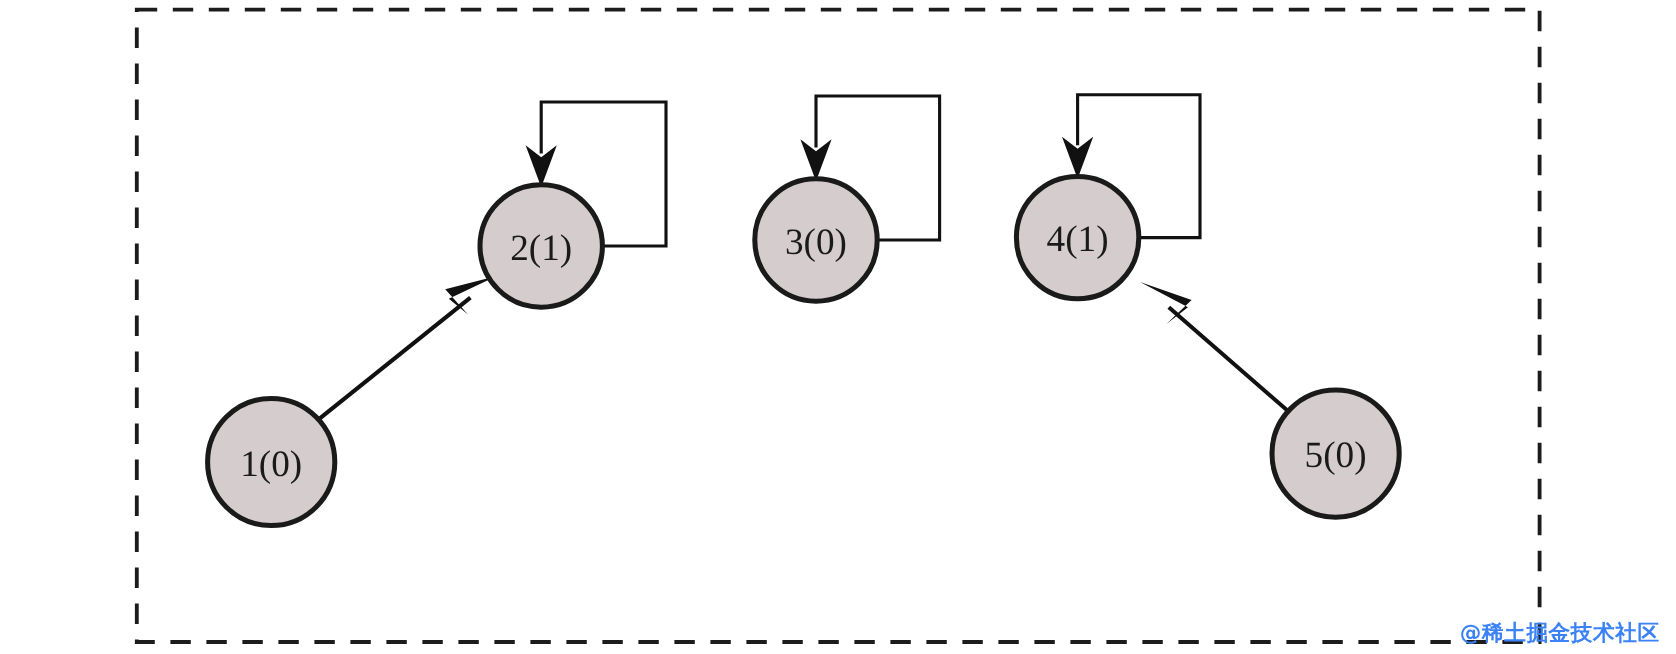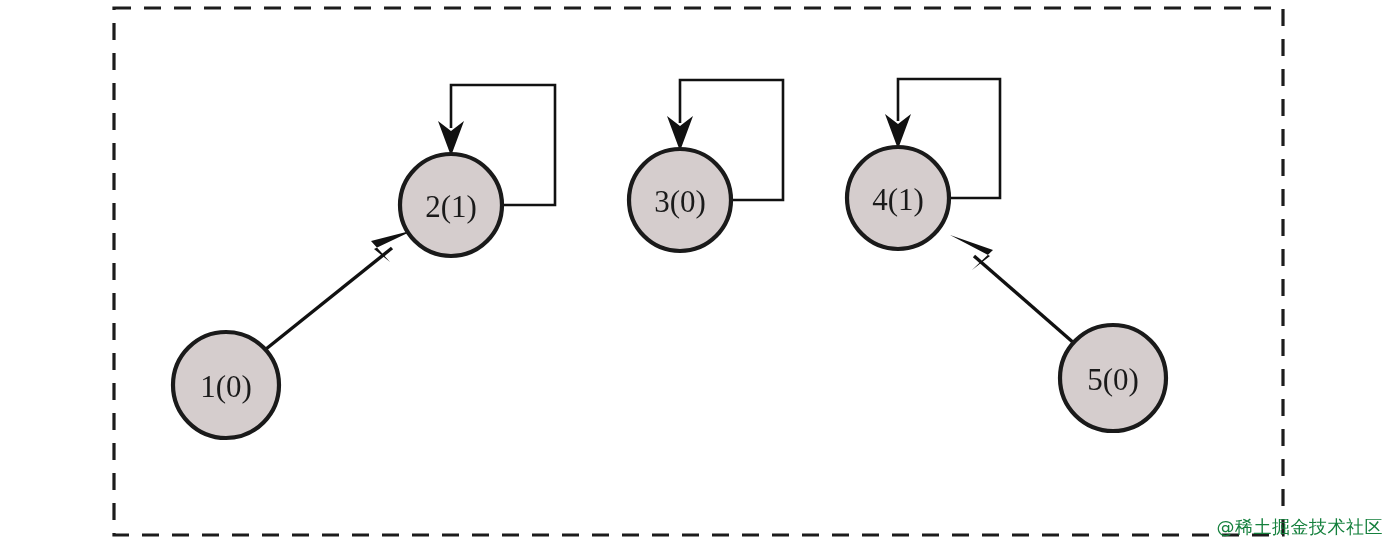--- a/index.html
+++ b/index.html
@@ -61,24 +61,25 @@
     stroke-width: 3.2;
     stroke-dasharray: 17 13;
     stroke-linecap: butt;
   }
   .watermark {
     position: absolute;
     right: 14px;
     bottom: 6px;
     font-family: "DejaVu Sans", "Liberation Sans", sans-serif;
     font-size: 18px;
-    color: #15803d;
+    color: #3b82f6;
     white-space: nowrap;
     user-select: none;
     letter-spacing: 0.5px;
+    font-weight: bold;
   }
 </style>
 </head>
 <body>
 
 <div id="stage">
 
   <svg id="graph-svg" viewBox="0 0 1397 545">
 
     <rect class="dashed-frame" x="114" y="8" width="1169" height="527"></rect>

